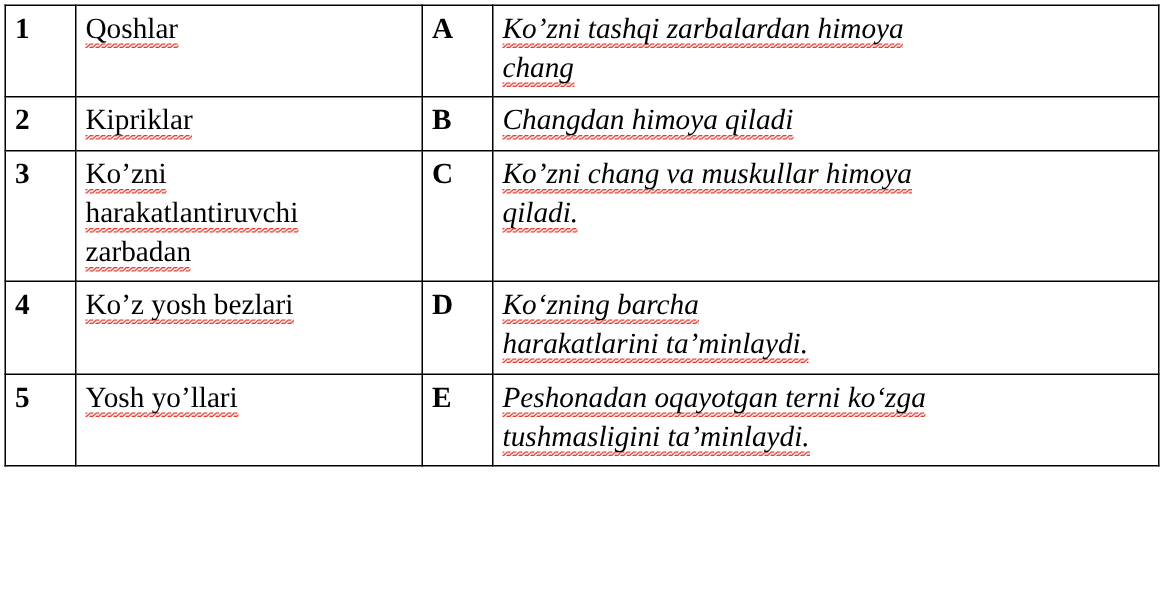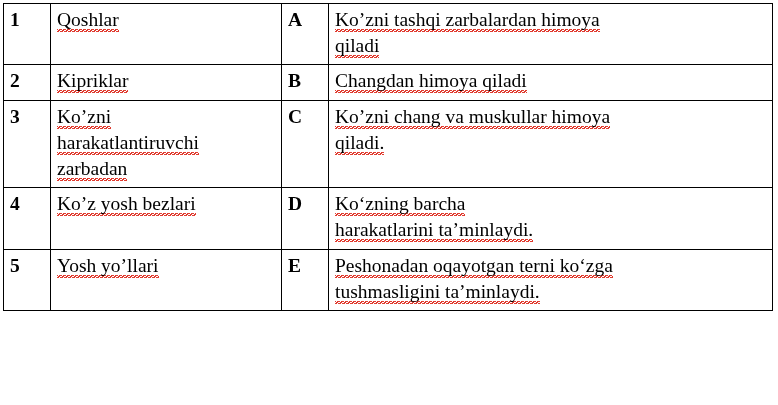--- a/index.html
+++ b/index.html
@@ -44,20 +44,21 @@
     margin-top: 30px;
   }
   td.letter-col {
     width: 34px;
     font-weight: bold;
     text-align: left;
     padding-left: 7px;
   }
   td.right-col {
     width: auto;
+    font-style: italic;
   }
   
   .sq {
     display: inline;
     background-image:
       repeating-linear-gradient(
         135deg,
         #e03b2f 0px, #e03b2f 1px,
         rgba(0,0,0,0) 1px, rgba(0,0,0,0) 2px
       );
@@ -81,21 +82,21 @@
     <tbody>
 
       <tr>
         <td class="num-col">1</td>
         <td class="left-col">
           <span class="sq">Qoshlar</span>
         </td>
         <td class="letter-col">A</td>
         <td class="right-col">
           <span class="line"><span class="sq">Ko’zni  tashqi  zarbalardan  himoya</span></span>
-          <span class="line"><span class="sq">qiladi</span></span>
+          <span class="line"><span class="sq">chang</span></span>
         </td>
       </tr>
 
       <tr>
         <td class="num-col">2</td>
         <td class="left-col">
           <span class="sq">Kipriklar</span>
         </td>
         <td class="letter-col">B</td>
         <td class="right-col">

